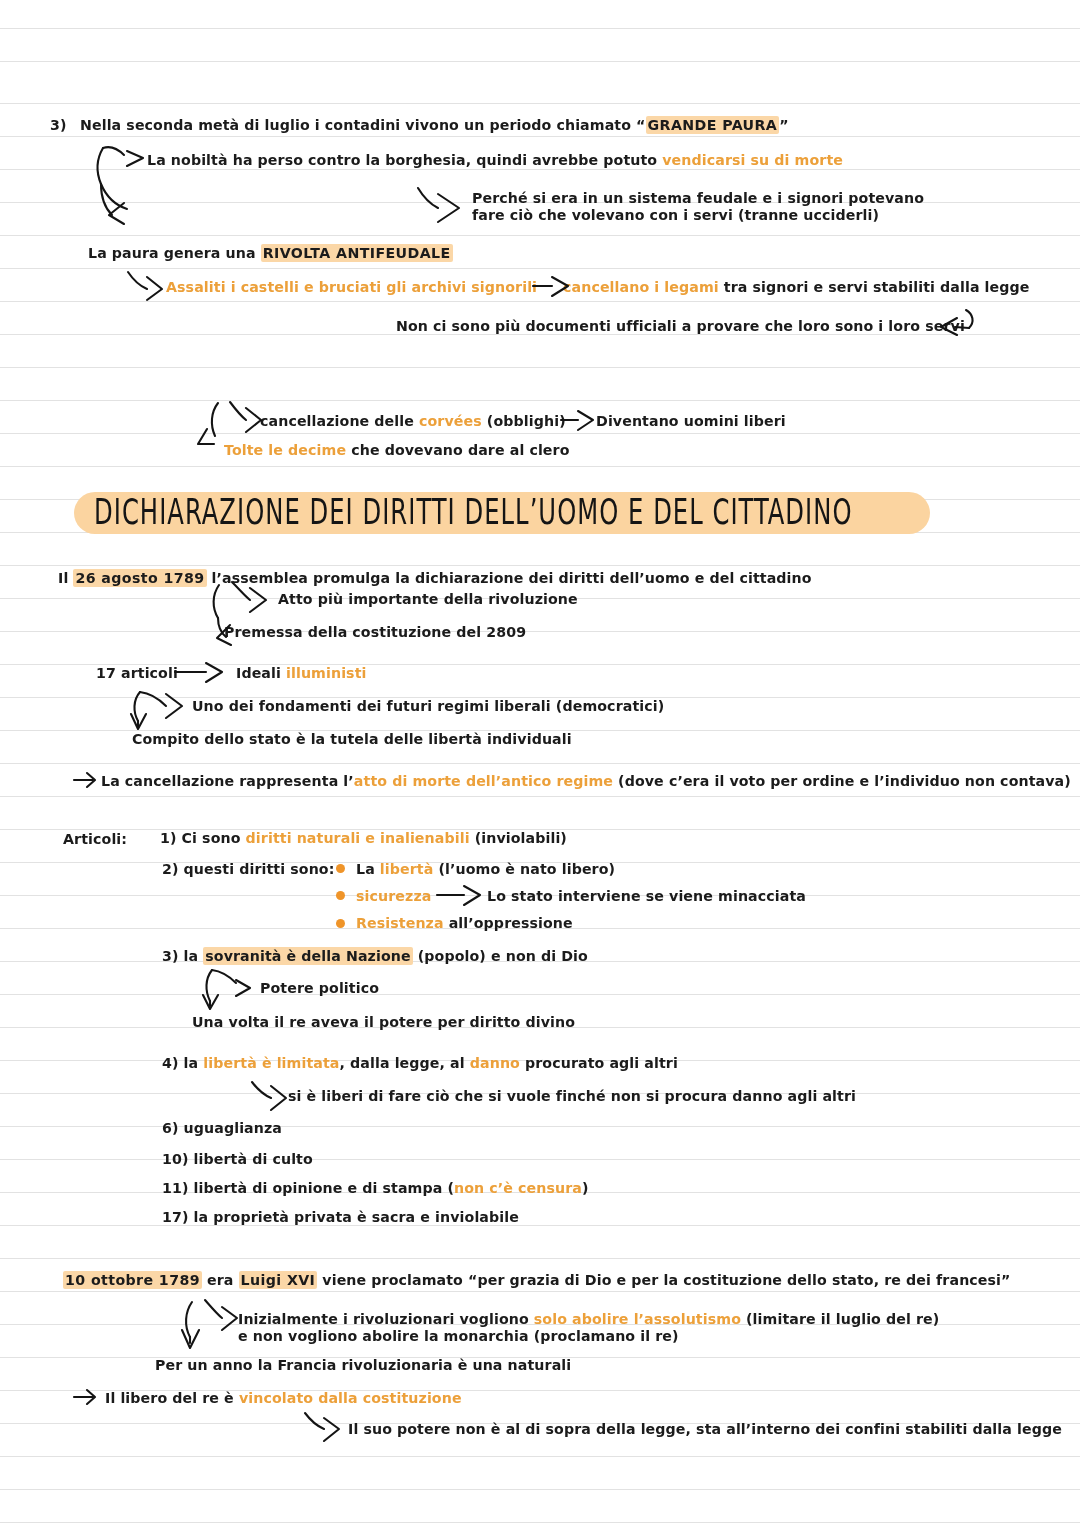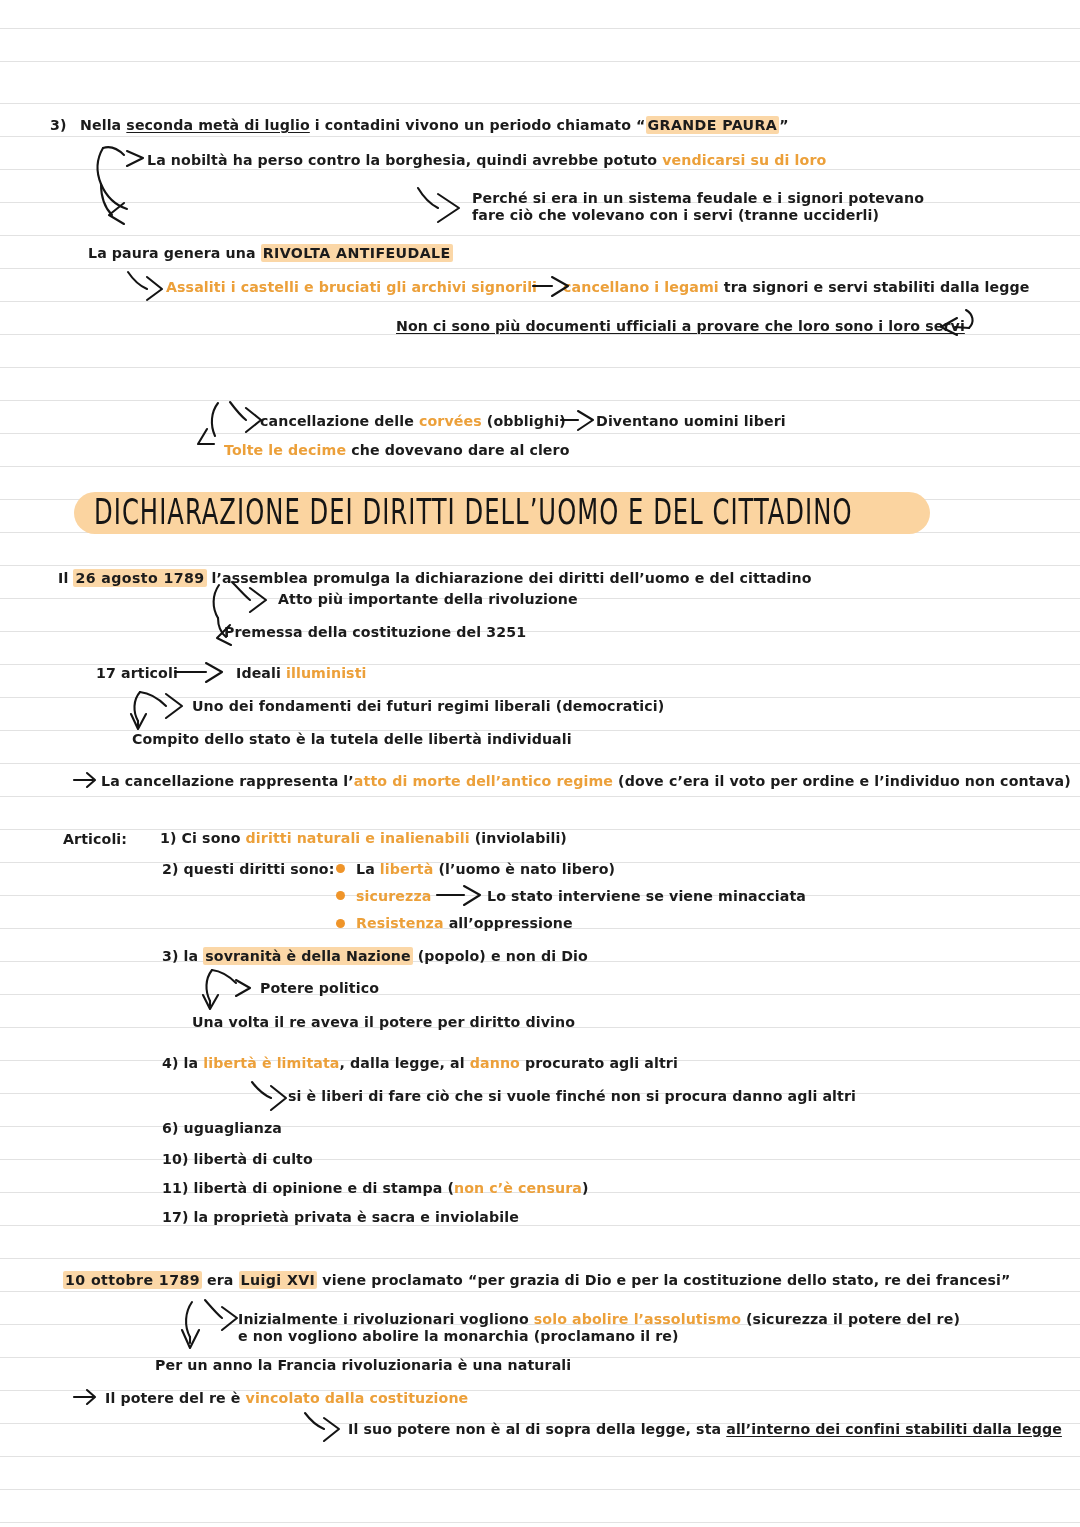--- a/index.html
+++ b/index.html
@@ -31,21 +31,21 @@
     font-weight:700;
     letter-spacing:.1px;
     white-space:nowrap;
   }
   .o{color:#eca03a;}
   .hl2{
     background:#fbd7a7;
     padding:1px 2px;
     border-radius:2px;
   }
-  .u{ text-decoration:underline; text-underline-offset:2px; text-decoration-thickness:1.3px;}
+  .u{ text-underline-offset:2px; text-decoration-thickness:1.3px;}
   .b{font-weight:800;letter-spacing:.4px;}
 
   
   #title-pill{
     position:absolute;
     left:74px; top:492px;
     background:#fbd4a0;
     border-radius:26px;
     padding:4px 20px 6px 20px;
   }
@@ -85,21 +85,21 @@
 <div id="sheet">
 
   <div class="ln" style="left:50px;top:117px;">
     <span>3)</span>
   </div>
   <div class="ln" style="left:80px;top:117px;">
     <span>Nella </span><span class="u">seconda metà di luglio</span><span> i contadini vivono un periodo chiamato “</span><span class="hl2 b">GRANDE PAURA</span><span>”</span>
   </div>
 
   <div class="ln" style="left:147px;top:152px;">
-    <span>La nobiltà ha perso contro la borghesia, quindi avrebbe potuto </span><span class="o">vendicarsi su di loro</span>
+    <span>La nobiltà ha perso contro la borghesia, quindi avrebbe potuto </span><span class="o">vendicarsi su di morte</span>
   </div>
 
   <div class="ln" style="left:472px;top:190px;">
     <span>Perché si era in un sistema feudale e i signori potevano</span>
   </div>
   <div class="ln" style="left:472px;top:207px;">
     <span>fare ciò che volevano con i servi (tranne ucciderli)</span>
   </div>
 
   <div class="ln" style="left:88px;top:245px;">
@@ -134,21 +134,21 @@
   </div>
 
   <div class="ln" style="left:58px;top:558px;margin-top:12px;">
     <span>Il </span><span class="hl2 b">26 agosto 1789</span><span> l’assemblea promulga la dichiarazione dei diritti dell’uomo e del cittadino</span>
   </div>
 
   <div class="ln" style="left:278px;top:591px;">
     <span>Atto più importante della rivoluzione</span>
   </div>
   <div class="ln" style="left:224px;top:624px;">
-    <span>Premessa della costituzione del 3251</span>
+    <span>Premessa della costituzione del 2809</span>
   </div>
 
   <div class="ln" style="left:96px;top:665px;">
     <span>17 articoli</span>
   </div>
   <div class="ln" style="left:236px;top:665px;">
     <span>Ideali </span><span class="o">illuministi</span>
   </div>
 
   <div class="ln" style="left:132px;top:731px;">
@@ -219,32 +219,32 @@
   </div>
   <div class="ln" style="left:162px;top:1209px;">
     <span>17) la proprietà privata è sacra e inviolabile</span>
   </div>
 
   <div class="ln" style="left:63px;top:1272px;">
     <span class="hl2 b">10 ottobre 1789</span><span> era </span><span class="hl2 b">Luigi XVI</span><span> viene proclamato “per grazia di Dio e per la costituzione dello stato, re dei francesi”</span>
   </div>
 
   <div class="ln" style="left:238px;top:1311px;">
-    <span>Inizialmente i rivoluzionari vogliono </span><span class="o">solo abolire l’assolutismo</span><span> (sicurezza il potere del re)</span>
+    <span>Inizialmente i rivoluzionari vogliono </span><span class="o">solo abolire l’assolutismo</span><span> (limitare il luglio del re)</span>
   </div>
   <div class="ln" style="left:238px;top:1328px;">
     <span>e non vogliono abolire la monarchia (proclamano il re)</span>
   </div>
 
   <div class="ln" style="left:155px;top:1357px;">
     <span>Per un anno la Francia rivoluzionaria è una naturali</span>
   </div>
 
   <div class="ln" style="left:105px;top:1390px;">
-    <span>Il potere del re è </span><span class="o">vincolato dalla costituzione</span>
+    <span>Il libero del re è </span><span class="o">vincolato dalla costituzione</span>
   </div>
   <div class="ln" style="left:348px;top:1421px;">
     <span>Il suo potere non è al di sopra della legge, sta </span><span class="u">all’interno dei confini stabiliti dalla legge</span>
   </div>
 
 </div>
 
 <svg id="arrows" viewBox="0 0 1080 1527">
 
   <g>

